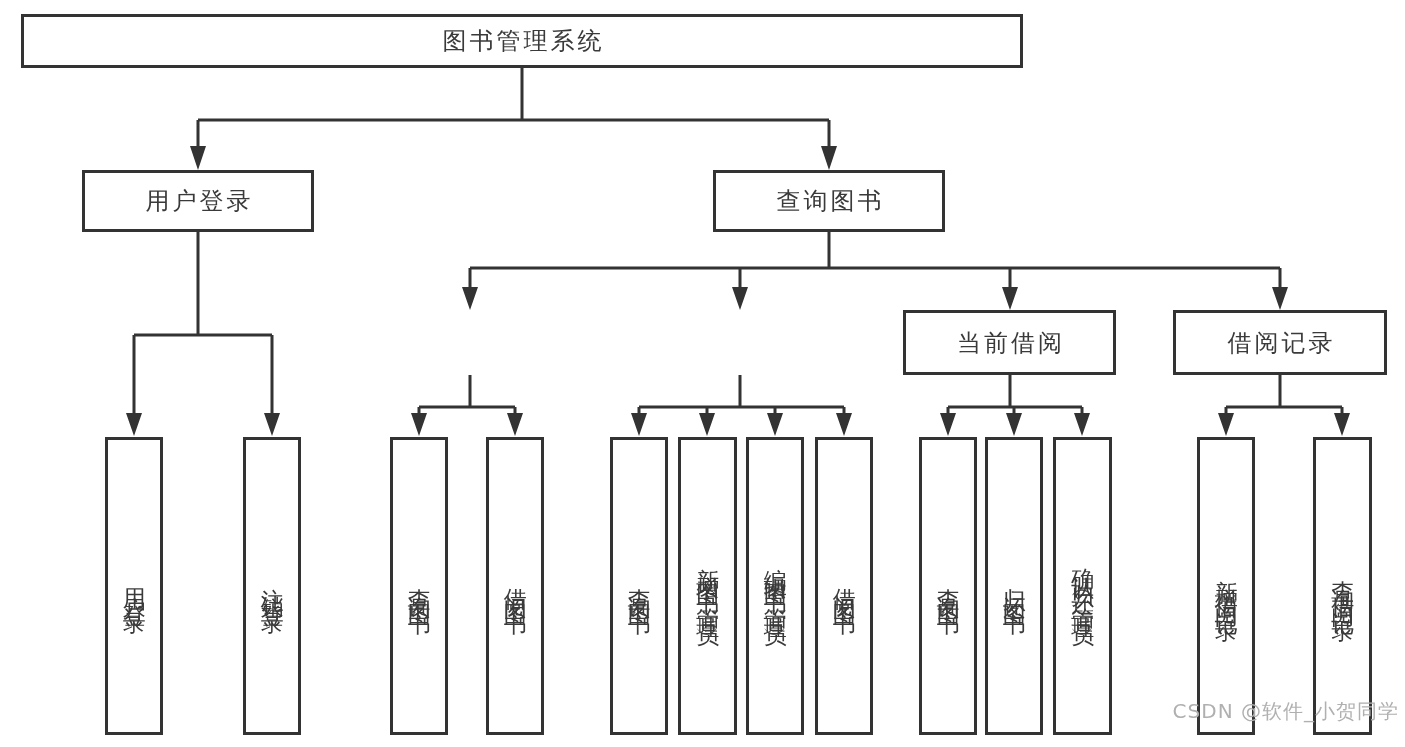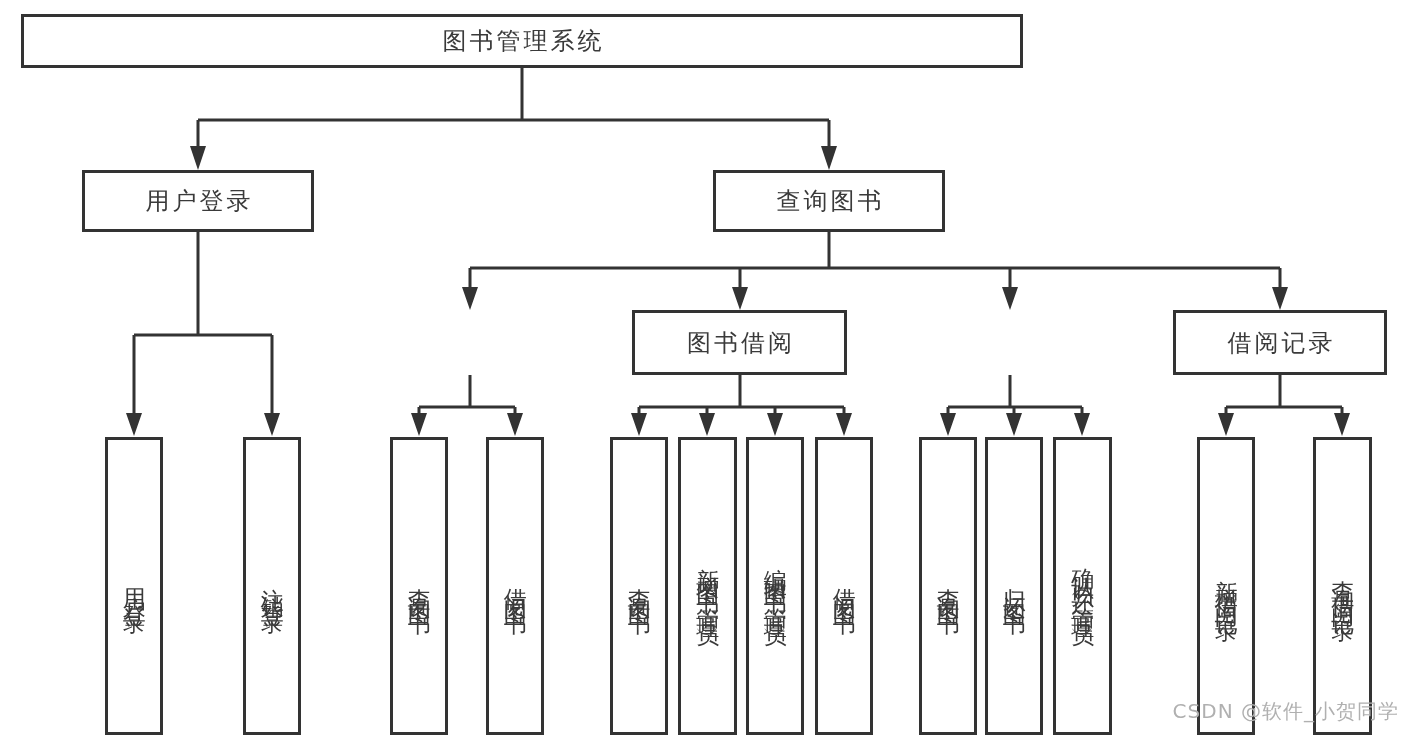--- a/index.html
+++ b/index.html
@@ -90,22 +90,22 @@
     <span class="label">图书管理系统</span>
   </div>
 
   <div class="node hbox" style="left:82px; top:170px; width:232px; height:62px;">
     <span class="label">用户登录</span>
   </div>
   <div class="node hbox" style="left:713px; top:170px; width:232px; height:62px;">
     <span class="label">查询图书</span>
   </div>
 
-  <div class="node hbox" style="left:632px; top:310px; width:215px; height:65px;">
-    <span class="label">图书借阅</span>
+  <div class="node hbox" style="left:903px; top:310px; width:213px; height:65px;">
+    <span class="label">当前借阅</span>
   </div>
   <div class="node hbox" style="left:1173px; top:310px; width:214px; height:65px;">
     <span class="label">借阅记录</span>
   </div>
 
   <div class="node vbox" style="left:105px; top:437px; width:58px; height:298px;">
     <span class="label">用户登录</span>
   </div>
   <div class="node vbox" style="left:243px; top:437px; width:58px; height:298px;">
     <span class="label">注销登录</span>

